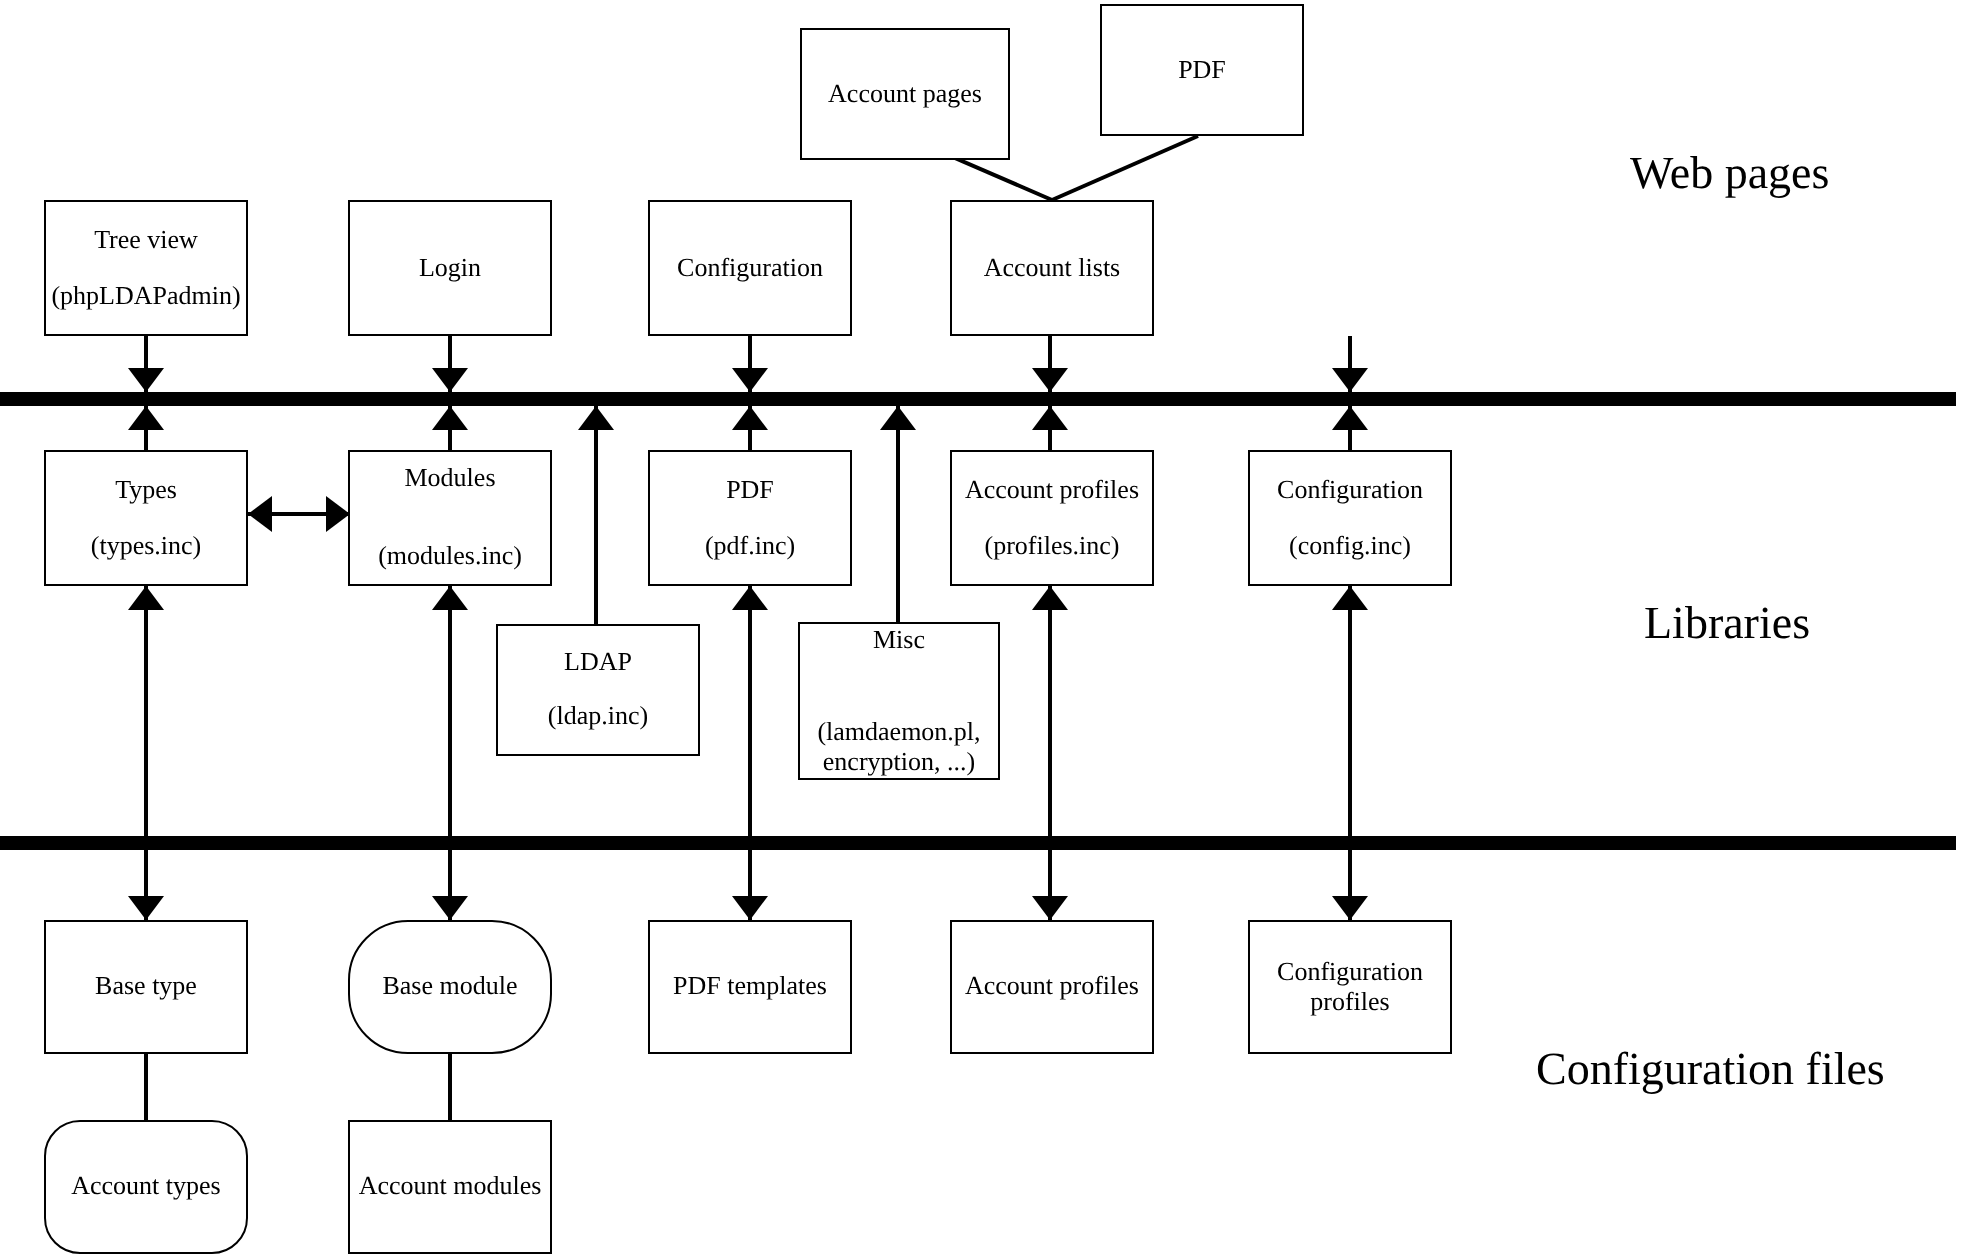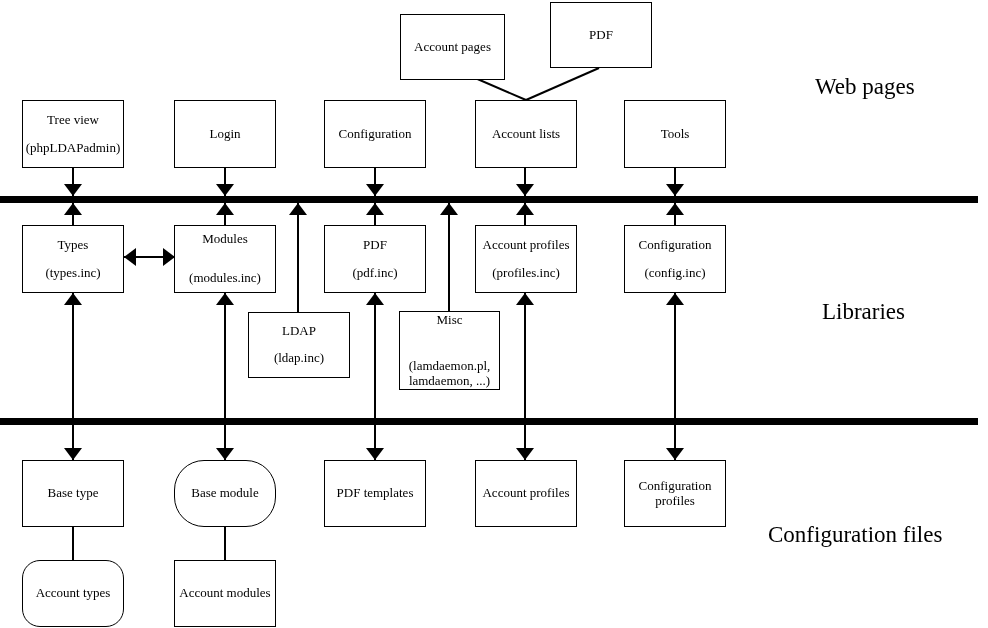--- a/index.html
+++ b/index.html
@@ -78,23 +78,20 @@
   </div>
   <div class="box v-center" style="left:174px; top:100px; width:102px; height:68px;">
     <div>Login</div>
   </div>
   <div class="box v-center" style="left:324px; top:100px; width:102px; height:68px;">
     <div>Configuration</div>
   </div>
   <div class="box v-center" style="left:475px; top:100px; width:102px; height:68px;">
     <div>Account lists</div>
   </div>
-  <div class="box v-center" style="left:624px; top:100px; width:102px; height:68px;">
-    <div>Tools</div>
-  </div>
 
   <div class="section-label" style="left:815px; top:74px;">Web pages</div>
 
   <div class="bus" style="left:0; top:196px; width:978px;"></div>
 
   <div class="vline" style="left:72px; top:168px; height:28px;"></div>
   <div class="vline" style="left:224px; top:168px; height:28px;"></div>
   <div class="vline" style="left:374px; top:168px; height:28px;"></div>
   <div class="vline" style="left:524px; top:168px; height:28px;"></div>
   <div class="vline" style="left:674px; top:168px; height:28px;"></div>
@@ -146,21 +143,21 @@
   <div class="arrow right" style="left:163px; top:248px;"></div>
 
   <div class="box v-spread" style="left:248px; top:312px; width:102px; height:66px;">
     <div>LDAP</div>
     <div>(ldap.inc)</div>
   </div>
   <div class="box v-misc" style="left:399px; top:311px; width:101px; height:79px;font-family:Liberation Serif, serif;">
     <div>Misc</div>
     <div>
       <div>(lamdaemon.pl,</div>
-      <div>lamdaemon, ...)</div>
+      <div>encryption, ...)</div>
     </div>
   </div>
 
   <div class="section-label" style="left:822px; top:299px;">Libraries</div>
 
   <div class="vline" style="left:72px; top:293px; height:167px;"></div>
   <div class="vline" style="left:224px; top:293px; height:167px;"></div>
   <div class="vline" style="left:374px; top:293px; height:167px;"></div>
   <div class="vline" style="left:524px; top:293px; height:167px;"></div>
   <div class="vline" style="left:674px; top:293px; height:167px;"></div>

